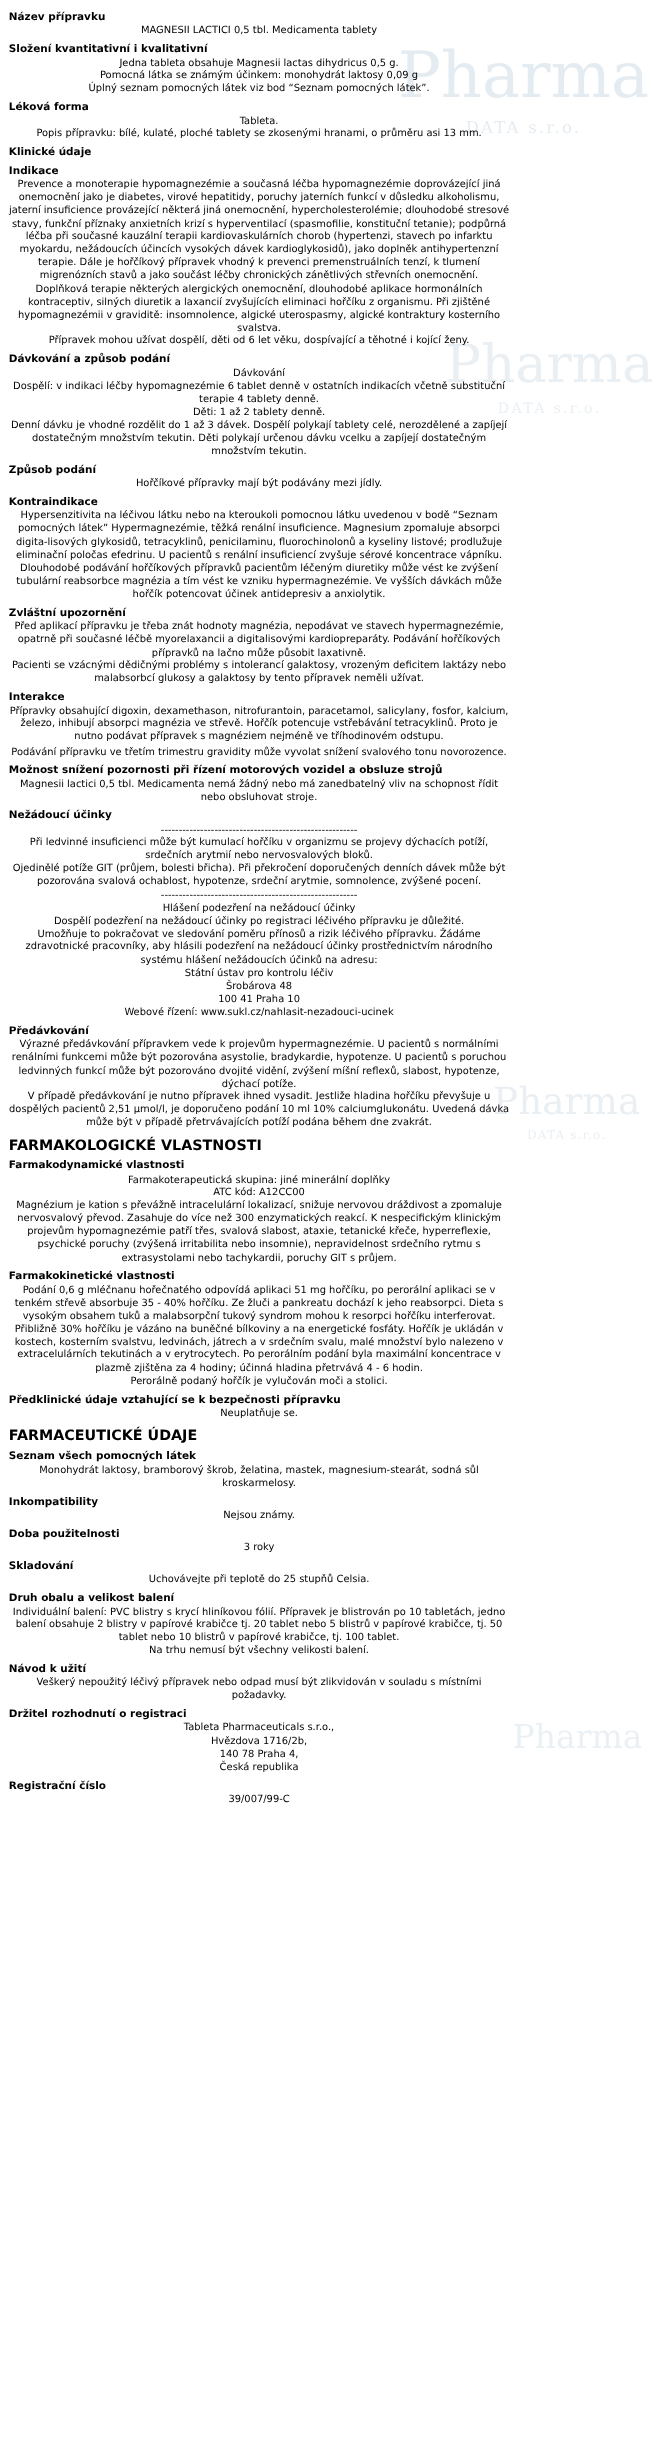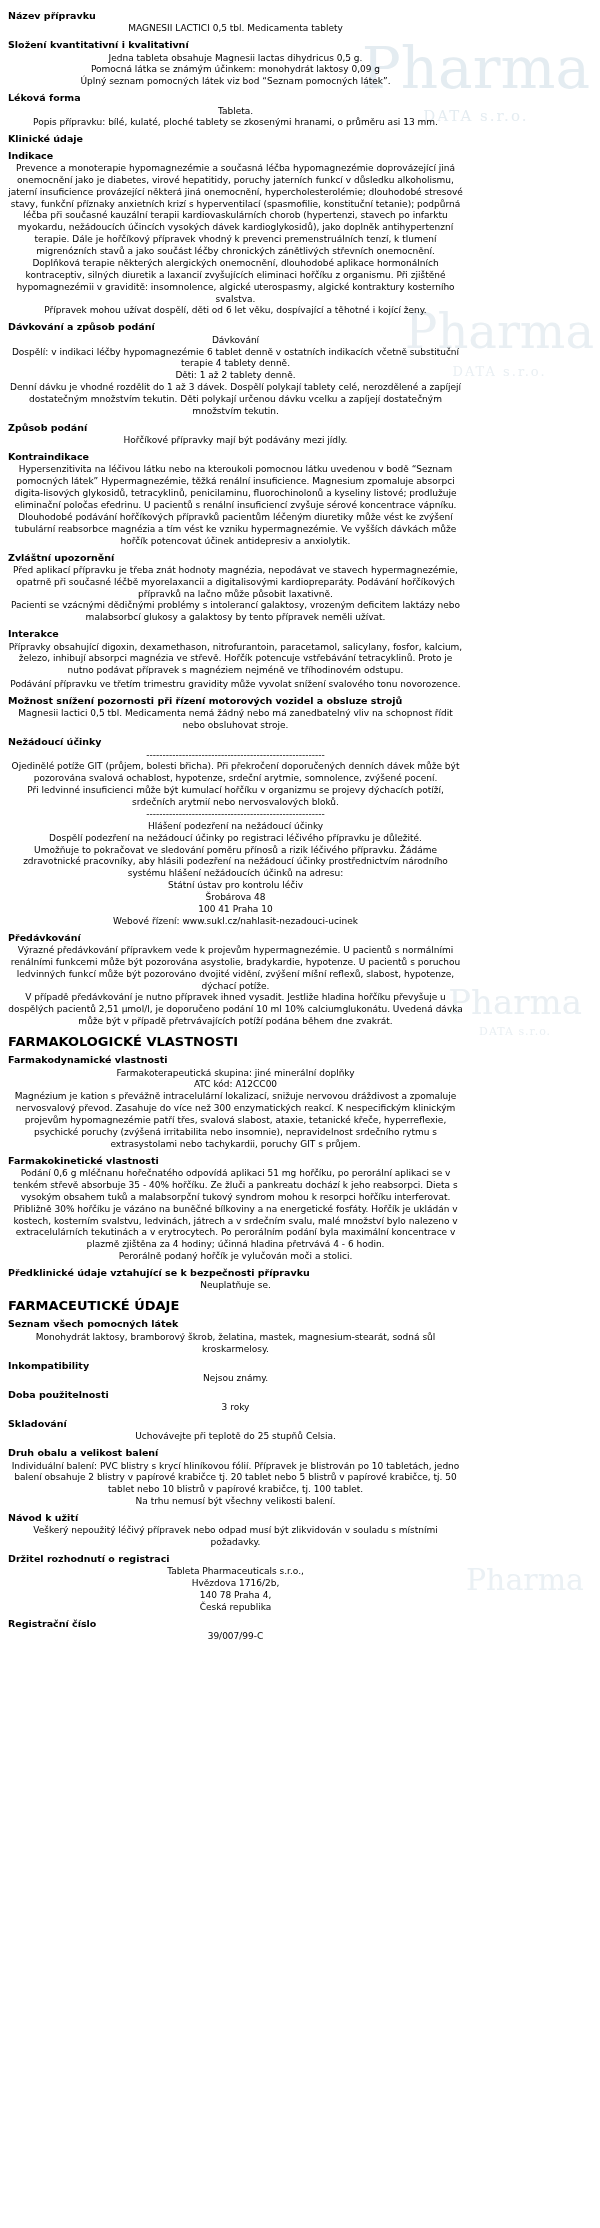--- a/index.html
+++ b/index.html
@@ -159,22 +159,22 @@
     <div class="block">
       <p class="para">Podávání přípravku ve třetím trimestru gravidity může vyvolat snížení svalového tonu novorozence.</p>
     </div>
     <div class="block">
       <h1 class="section">Možnost snížení pozornosti při řízení motorových vozidel a obsluze strojů</h1>
       <p class="para">Magnesii lactici 0,5 tbl. Medicamenta nemá žádný nebo má zanedbatelný vliv na schopnost řídit nebo obsluhovat stroje.</p>
     </div>
     <div class="block">
       <h1 class="section">Nežádoucí účinky</h1>
       <p class="para">-------------------------------------------------------</p>
+      <p class="para">Při ledvinné insuficienci může být kumulací hořčíku v organizmu se projevy dýchacích potíží, srdečních arytmií nebo nervosvalových bloků.</p>
       <p class="para">Ojedinělé potíže GIT (průjem, bolesti břicha). Při překročení doporučených denních dávek může být pozorována svalová ochablost, hypotenze, srdeční arytmie, somnolence, zvýšené pocení.</p>
-      <p class="para">Při ledvinné insuficienci může být kumulací hořčíku v organizmu se projevy dýchacích potíží, srdečních arytmií nebo nervosvalových bloků.</p>
       <p class="para">-------------------------------------------------------</p>
       <p class="para">Hlášení podezření na nežádoucí účinky</p>
       <p class="para">Dospělí podezření na nežádoucí účinky po registraci léčivého přípravku je důležité.</p>
       <p class="para">Umožňuje to pokračovat ve sledování poměru přínosů a rizik léčivého přípravku. Žádáme zdravotnické pracovníky, aby hlásili podezření na nežádoucí účinky prostřednictvím národního systému hlášení nežádoucích účinků na adresu:</p>
       <p class="para">Státní ústav pro kontrolu léčiv</p>
       <p class="para">Šrobárova 48</p>
       <p class="para">100 41 Praha 10</p>
       <p class="para">Webové řízení: www.sukl.cz/nahlasit-nezadouci-ucinek</p>
     </div>
     <div class="block">

